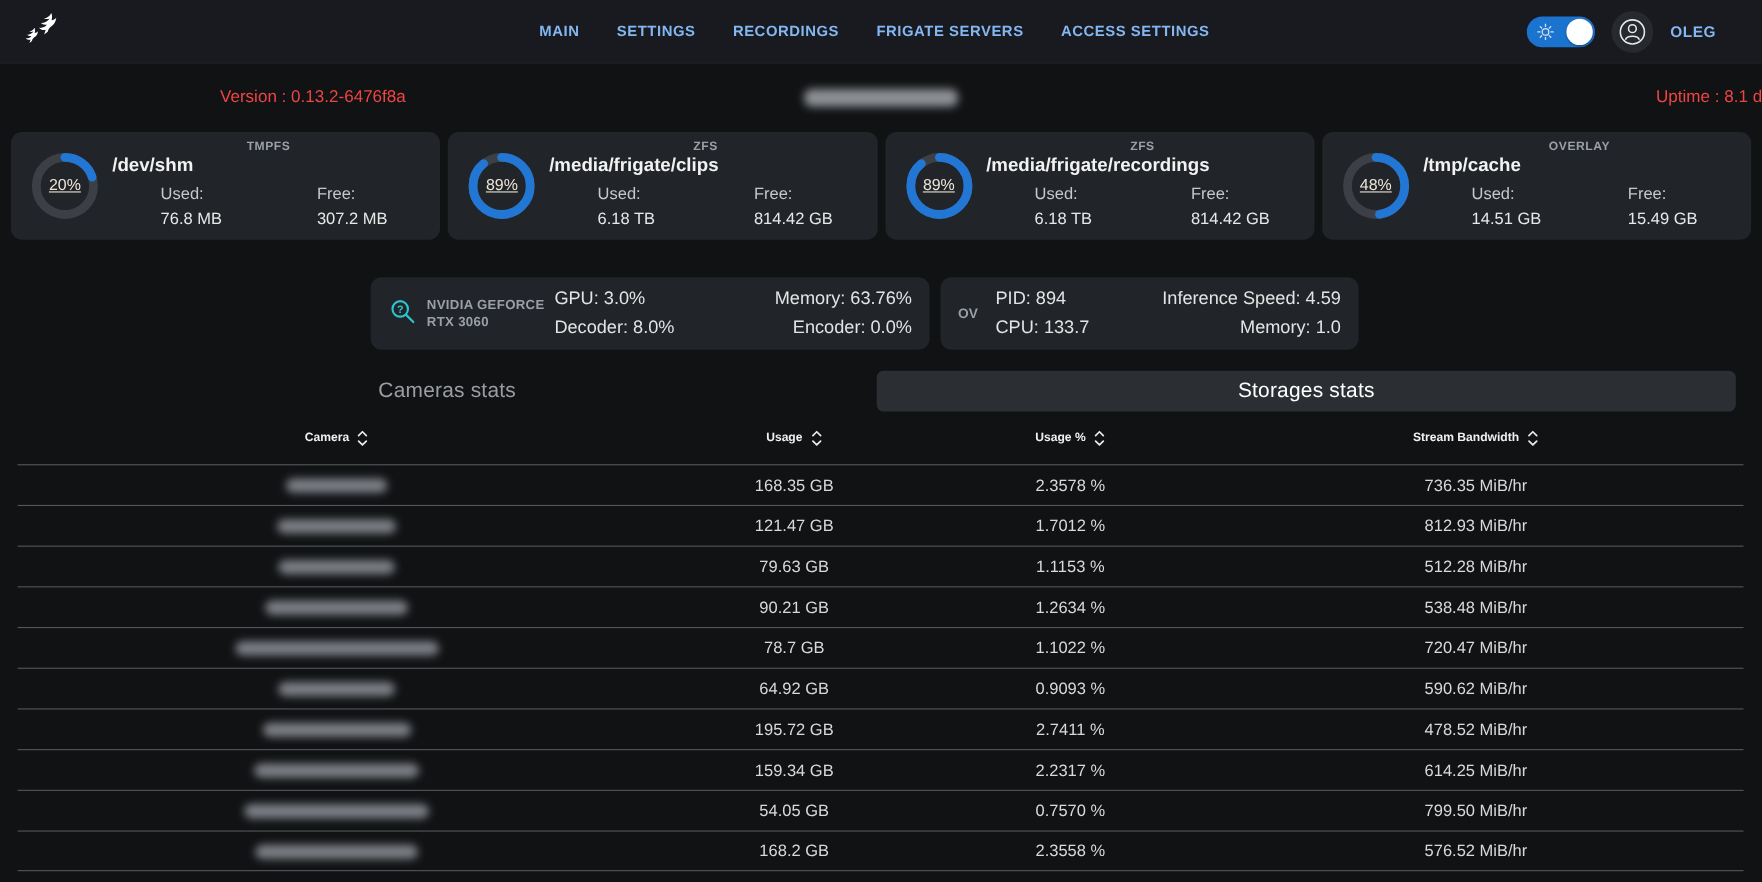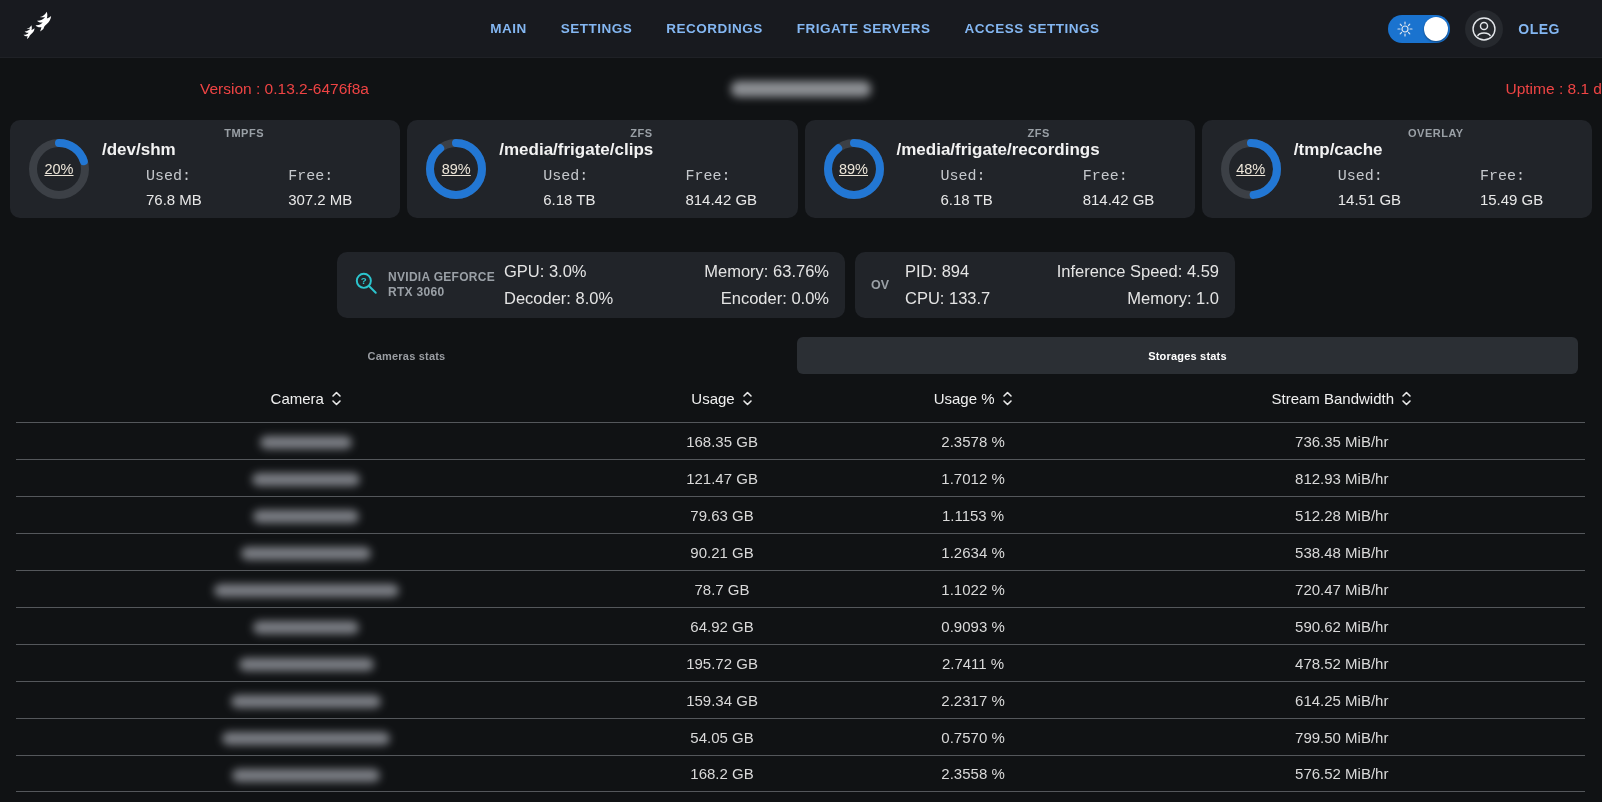--- a/index.html
+++ b/index.html
@@ -65,21 +65,21 @@
   .donut .arc   { fill:none; stroke:#2277d4; stroke-width:8; stroke-linecap:round; }
   .donut .pct {
     position:absolute; inset:0; display:flex; align-items:center; justify-content:center;
     font-size:14.5px; color:#ece5d8;text-decoration:underline;
   }
   .s-body { flex:1; }
   .fs-type { text-align:center; font-size:11px; font-weight:700; color:#9aa0a6; letter-spacing:.5px; }
   .fs-path { text-align:left; font-size:17px; font-weight:700; color:#f2f2f2; margin:1px 0 5px; }
   .fs-cols { display:grid; grid-template-columns:1fr 1fr; }
   .fs-col  { padding-left:44px; }
-  .fs-label{ font-size:15px; color:#c5c8cc; line-height:23px;font-family:Liberation Mono, monospace; }
+  .fs-label{ font-size:15px; color:#c5c8cc; line-height:23px; }
   .fs-val  { font-size:15px; color:#e8e8e8; line-height:23px; }
 
   
   .hw-row { display:flex; gap:10px; margin:34px 0 0 337px; height:66px; }
   .hw-card { display:flex; align-items:center; padding:0 16px; }
   .gpu-card { width:508px; }
   .det-card { width:380px; }
   .hw-icon { margin-right:9px; flex:none; }
   .hw-label {
     width:116px; font-size:12px; font-weight:700; color:#9aa0a6;
@@ -89,34 +89,34 @@
   .hw-left  { flex:1; font-size:16.5px; color:#e4e4e4; line-height:27px; }
   .hw-right { text-align:right; font-size:16.5px; color:#e4e4e4; line-height:27px; }
 
   
   .tabs {
     margin:19px 24px 0 16px; height:37px;
     display:grid; grid-template-columns:1fr 1fr;
   }
   .tab {
     display:flex; align-items:center; justify-content:center;
-    font-size:11px; font-weight:700; color:#9a9da2; letter-spacing:.2px;
+    font-size:19px; font-weight:400; color:#9a9da2; letter-spacing:.2px;
     border-radius:6px; cursor:pointer;
   }
   .tab.active { background:#2b2f34; color:#ffffff; }
 
   
   .table { margin:0 17px 0 16px; }
   .t-head {
     height:48px; display:grid; grid-template-columns:37% 16% 16% 31%;
     align-items:center;
   }
   .th {
     display:flex; align-items:center; justify-content:center; gap:7px;
-    font-size:15px; font-weight:400; color:#f0f0f0; cursor:pointer;
+    font-size:11px; font-weight:700; color:#f0f0f0; cursor:pointer;
   }
   .t-row {
     height:37px; display:grid; grid-template-columns:37% 16% 16% 31%;
     align-items:center; border-top:1px solid #54575b;
   }
   .t-rows .t-row:last-child { border-bottom:1px solid #54575b; }
   .t-cell { text-align:center; font-size:15px; color:#d9d9d9; }
 </style>
 </head>
 <body>

